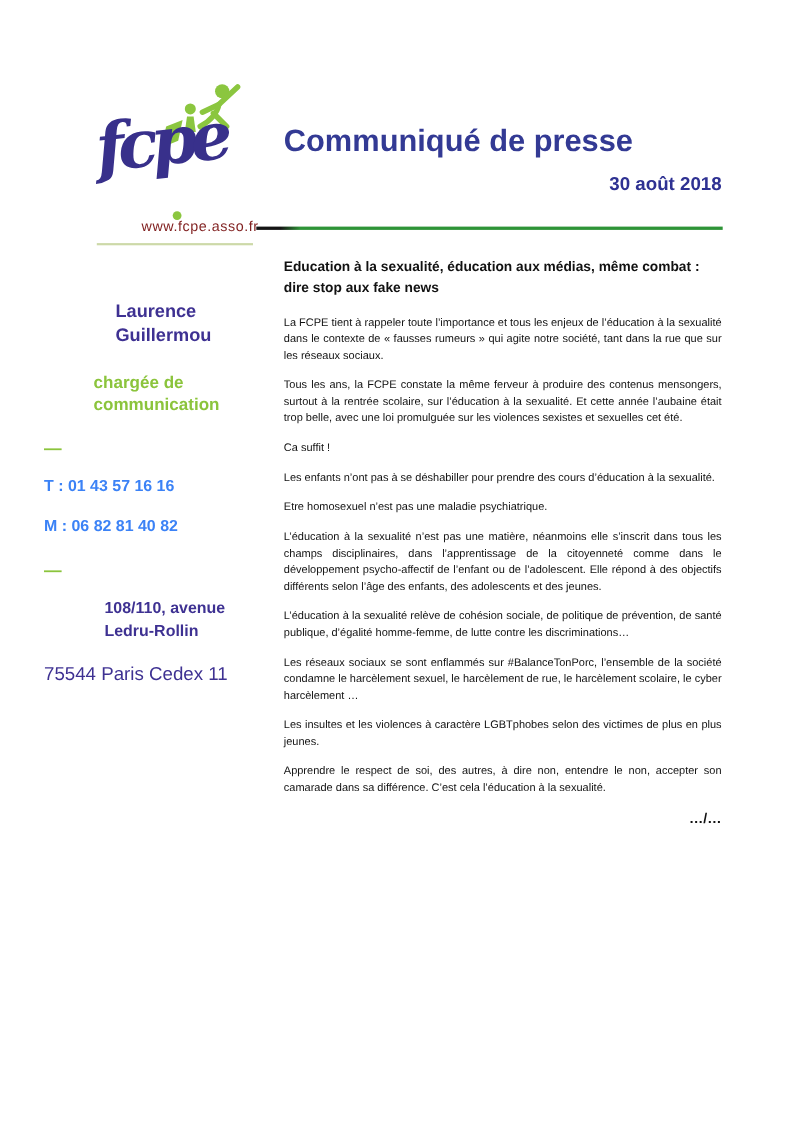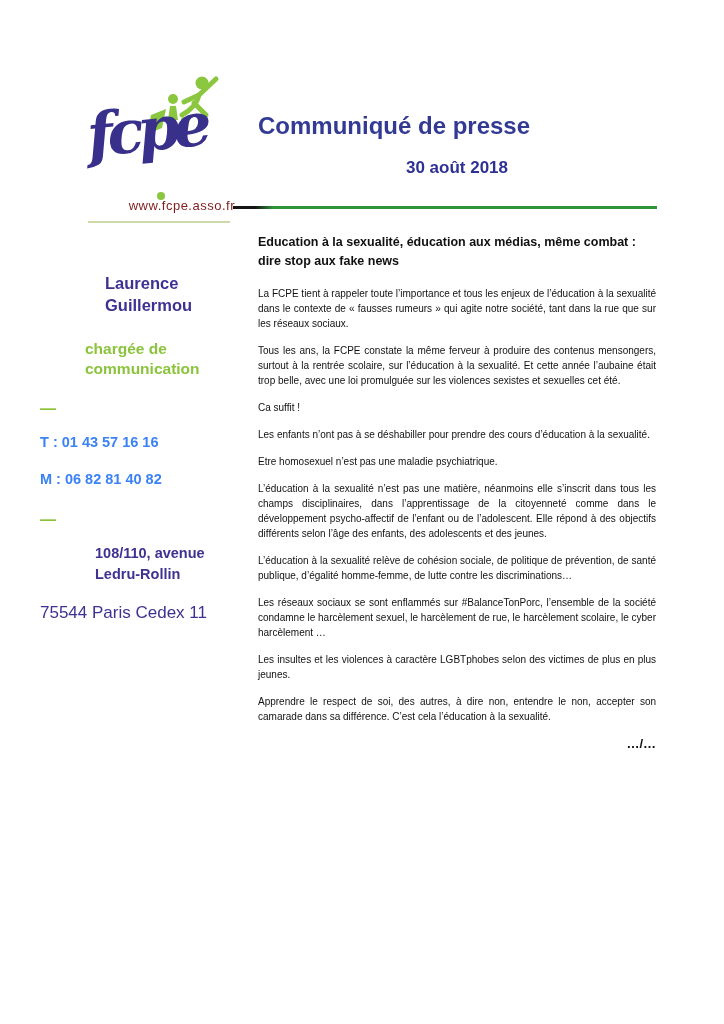--- a/index.html
+++ b/index.html
@@ -20,24 +20,24 @@
   .site-url{
     position:absolute;left:85px;top:198px;width:150px;text-align:right;
     font-size:13px;color:#7f1d1d;letter-spacing:.5px;
   }
   .site-underline{
     position:absolute;left:88px;top:221px;width:142px;height:2px;background:#cdd9a8;
   }
   
   .doc-title{
     position:absolute;left:258px;top:112px;width:400px;
-    font-size:24px;font-weight:bold;color:#333a94;
+    font-size:28px;font-weight:bold;color:#333a94;
   }
   .doc-date{
-    position:absolute;left:258px;top:158px;width:398px;text-align:center;
+    position:absolute;left:258px;top:158px;width:398px;text-align:right;
     font-size:17px;font-weight:bold;color:#2e3192;
   }
   .header-rule{
     position:absolute;left:233px;top:206px;width:424px;height:3px;
     background:linear-gradient(to right,#141414 0px,#141414 22px,#2e9437 40px,#2e9437 100%);
   }
   
   .sidebar{position:absolute;left:40px;top:272px;width:190px;text-align:left;}
   .contact-name{
     font-size:16.5px;font-weight:bold;color:#3e3192;line-height:1.35;

